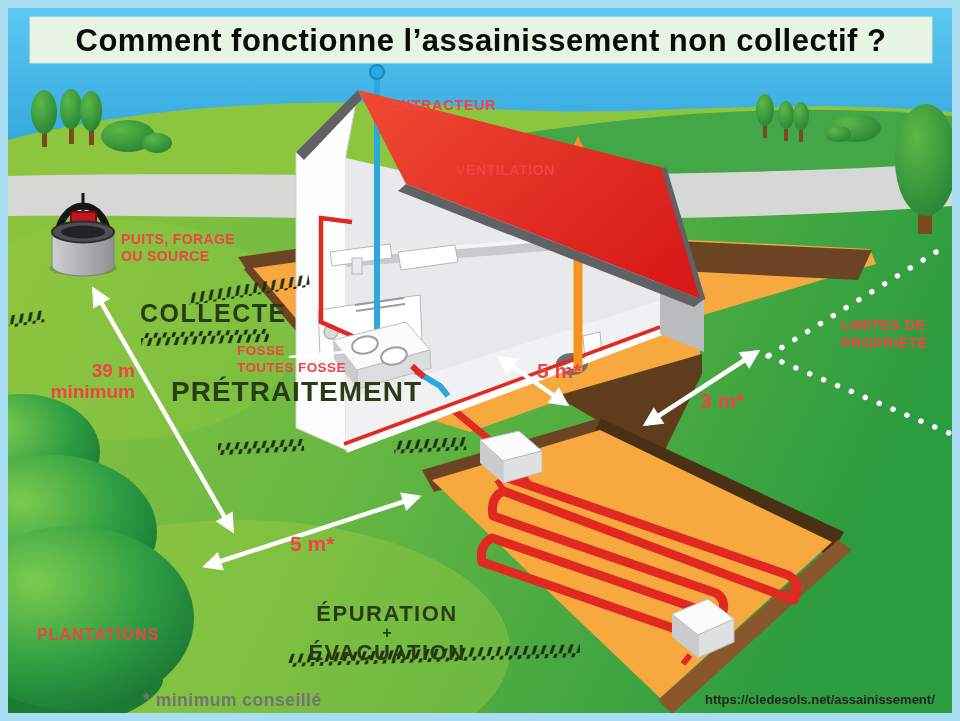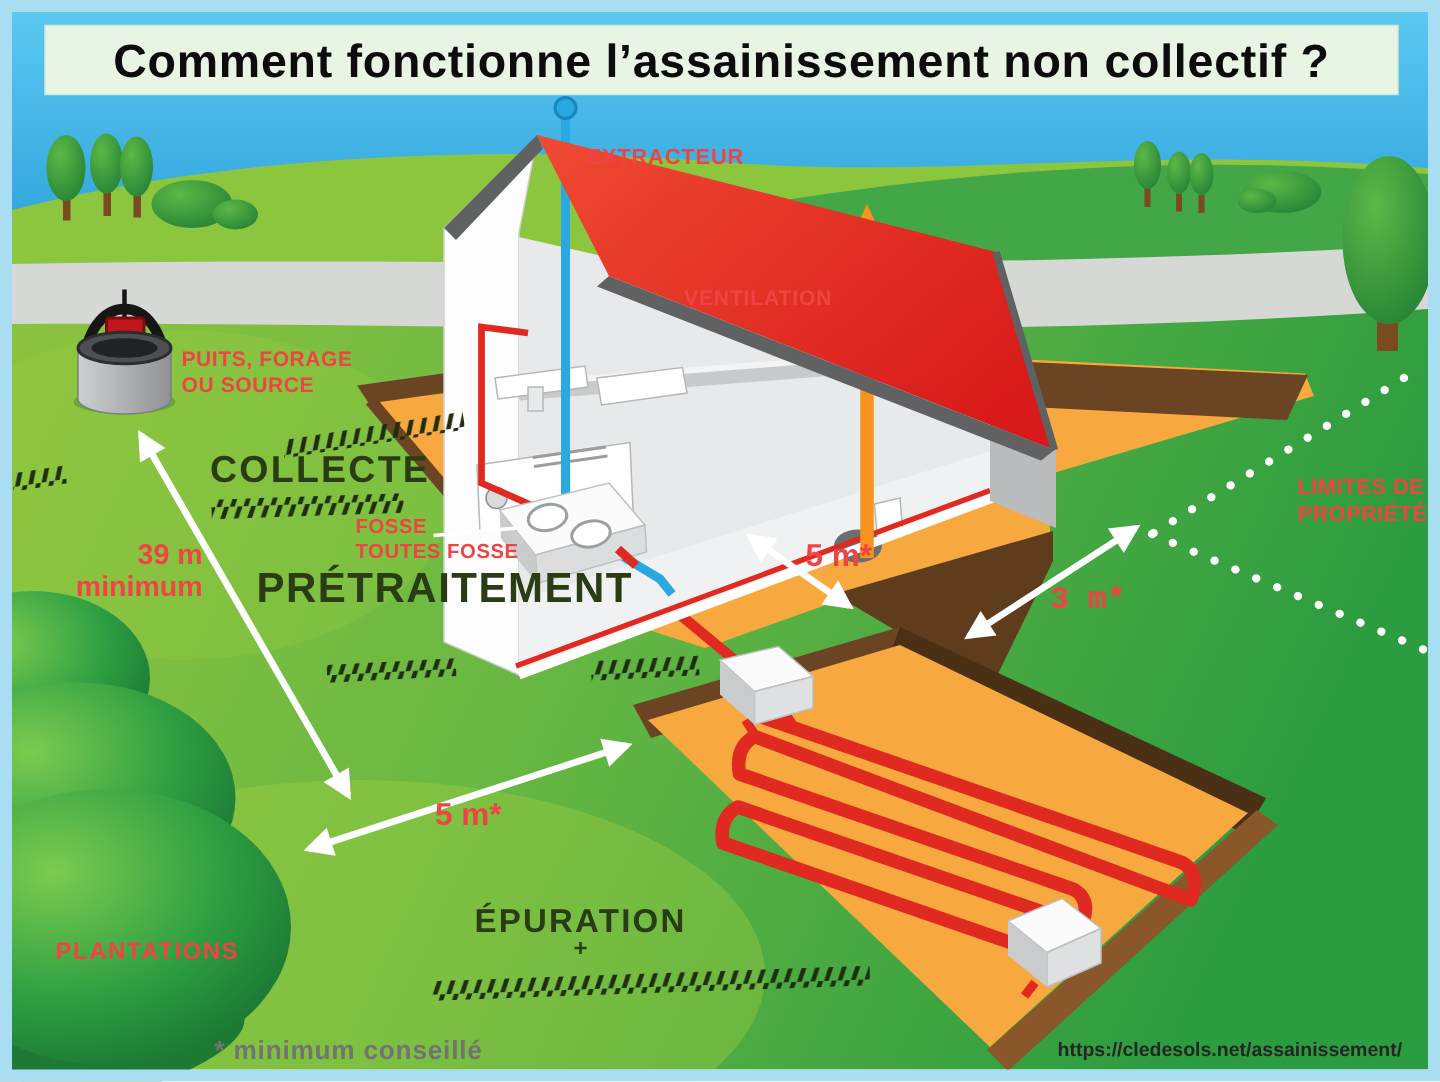--- a/index.html
+++ b/index.html
@@ -5,28 +5,28 @@
   html,body{margin:0;padding:0;background:#fff;}
   #stage{position:relative;width:960px;height:721px;overflow:hidden;
          font-family:"Liberation Sans", sans-serif;background:#fff;padding-left:24px;}
   #scene{position:absolute;left:0;top:0;}
   .lbl{position:absolute;white-space:nowrap;line-height:1.15;}
   .w{color:#ef4444;font-weight:bold;}
   .dk{color:#2a3c15;font-weight:bold;}
   .title{left:30px;top:20px;width:902px;height:42px;text-align:center;
          font-size:31px;font-weight:bold;color:#0c0c0c;letter-spacing:.5px;line-height:42px;}
   .extracteur{left:391px;top:97px;font-size:14.5px;letter-spacing:.6px;}
-  .ventilation{left:456px;top:162px;font-size:14px;letter-spacing:.6px;margin-top:28px;}
+  .ventilation{left:456px;top:162px;font-size:14px;letter-spacing:.6px;}
   .puits{left:121px;top:231px;font-size:14px;letter-spacing:.4px;line-height:17px;}
   .collecte{left:140px;top:299px;font-size:25px;letter-spacing:1.5px;}
   .fosse{left:237px;top:343px;font-size:13.5px;letter-spacing:.4px;line-height:16.5px;}
   .pretraitement{left:171px;top:376px;font-size:28px;letter-spacing:1px;}
   .d35{left:29px;top:360px;width:106px;text-align:right;font-size:19px;line-height:21px;}
-  .limites{left:841px;top:317px;font-size:14.5px;letter-spacing:.3px;line-height:17.5px;margin-left:24px;}
-  .d3m{left:700px;top:389px;font-size:21px;font-family:Liberation Mono, monospace;}
+  .limites{left:841px;top:317px;font-size:14.5px;letter-spacing:.3px;line-height:17.5px;}
+  .d3m{left:700px;top:389px;font-size:21px;}
   .d5house{left:537px;top:359px;font-size:21px;}
   .d5field{left:290px;top:532px;font-size:21px;}
   .plantations{left:37px;top:626px;font-size:16px;letter-spacing:1px;}
   .epur{left:287px;top:561px;width:200px;text-align:center;}
   .epur .l1{font-size:22px;letter-spacing:1.5px;line-height:25px;margin-top:40px;}
   .epur .l2{font-size:16px;line-height:14px;}
   .epur .l3{font-size:22px;letter-spacing:1.5px;line-height:25px;}
   .footnote{left:143px;top:690px;font-size:17.5px;letter-spacing:.5px;color:#737373;font-weight:bold;}
   .url{left:705px;top:693px;font-size:13px;font-weight:bold;color:#252525;}
 </style>
@@ -262,18 +262,19 @@
 
   <div class="lbl w d3m">3 m*</div>
   <div class="lbl w d5house">5 m*</div>
   <div class="lbl w d5field">5 m*</div>
 
   <div class="lbl w plantations">PLANTATIONS</div>
 
   <div class="lbl dk epur">
     <div class="l1">ÉPURATION</div>
     <div class="l2">+</div>
+    <div class="l3">ÉVACUATION</div>
   </div>
 
   <div class="lbl footnote">* minimum conseillé</div>
   <div class="lbl url">https://cledesols.net/assainissement/</div>
 
 </div>
 
 </body></html>

